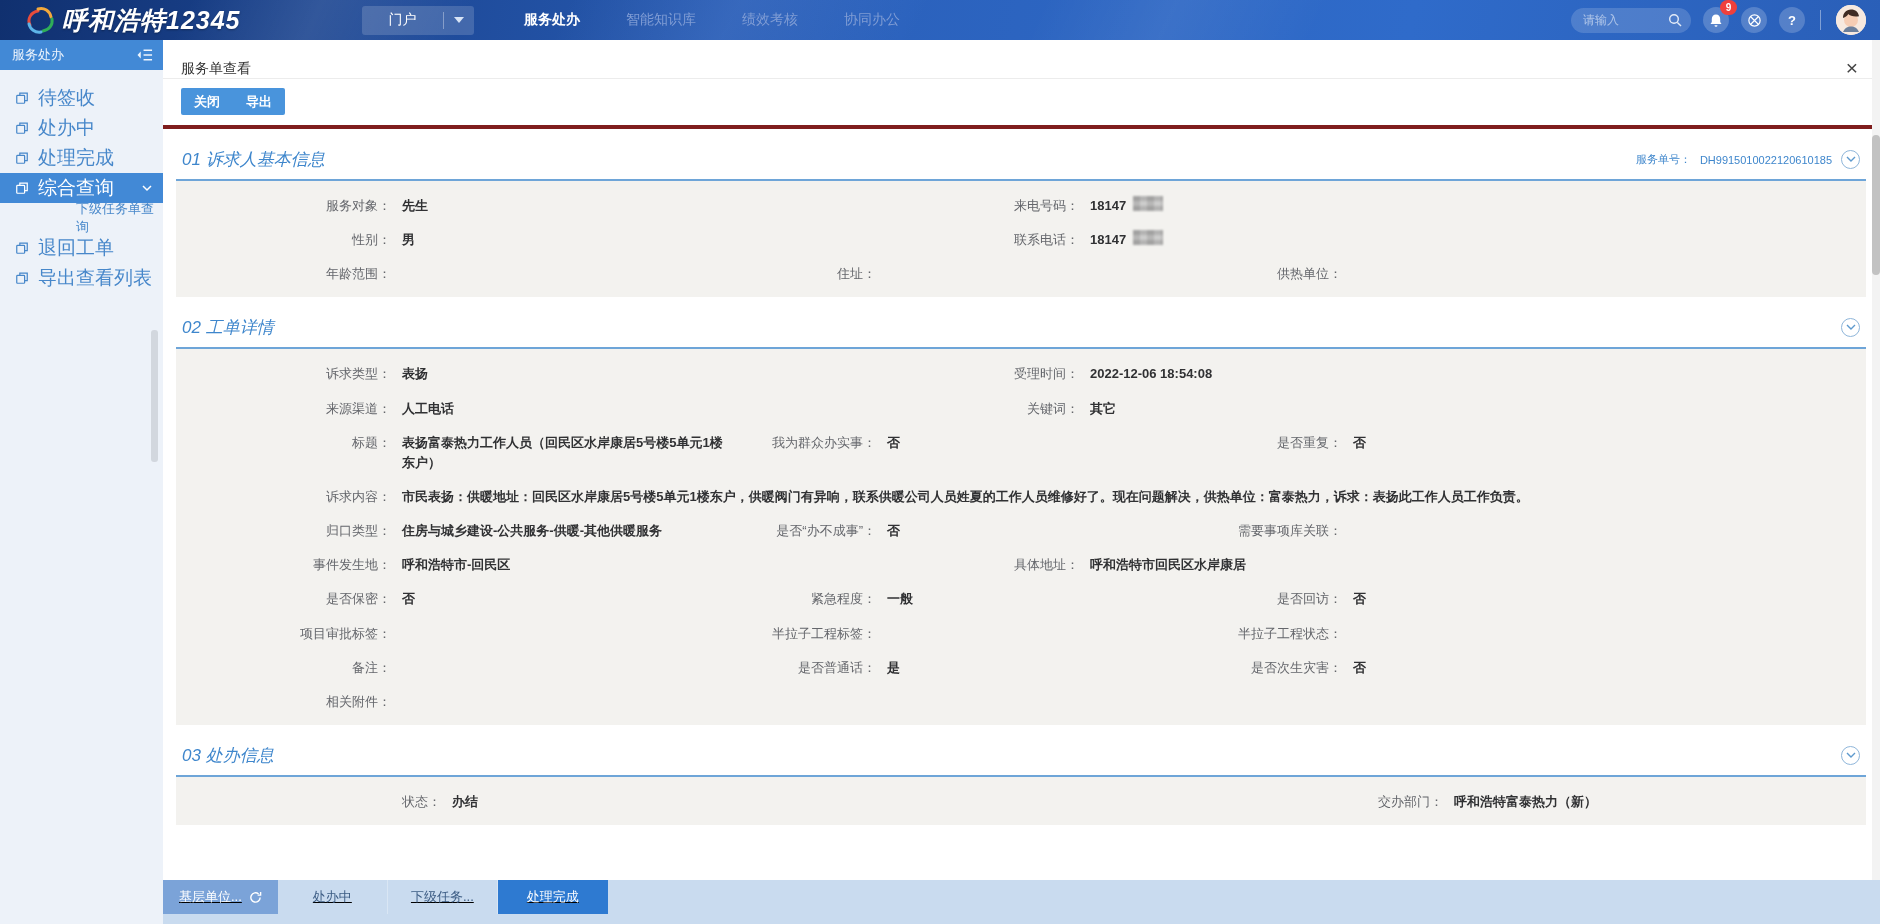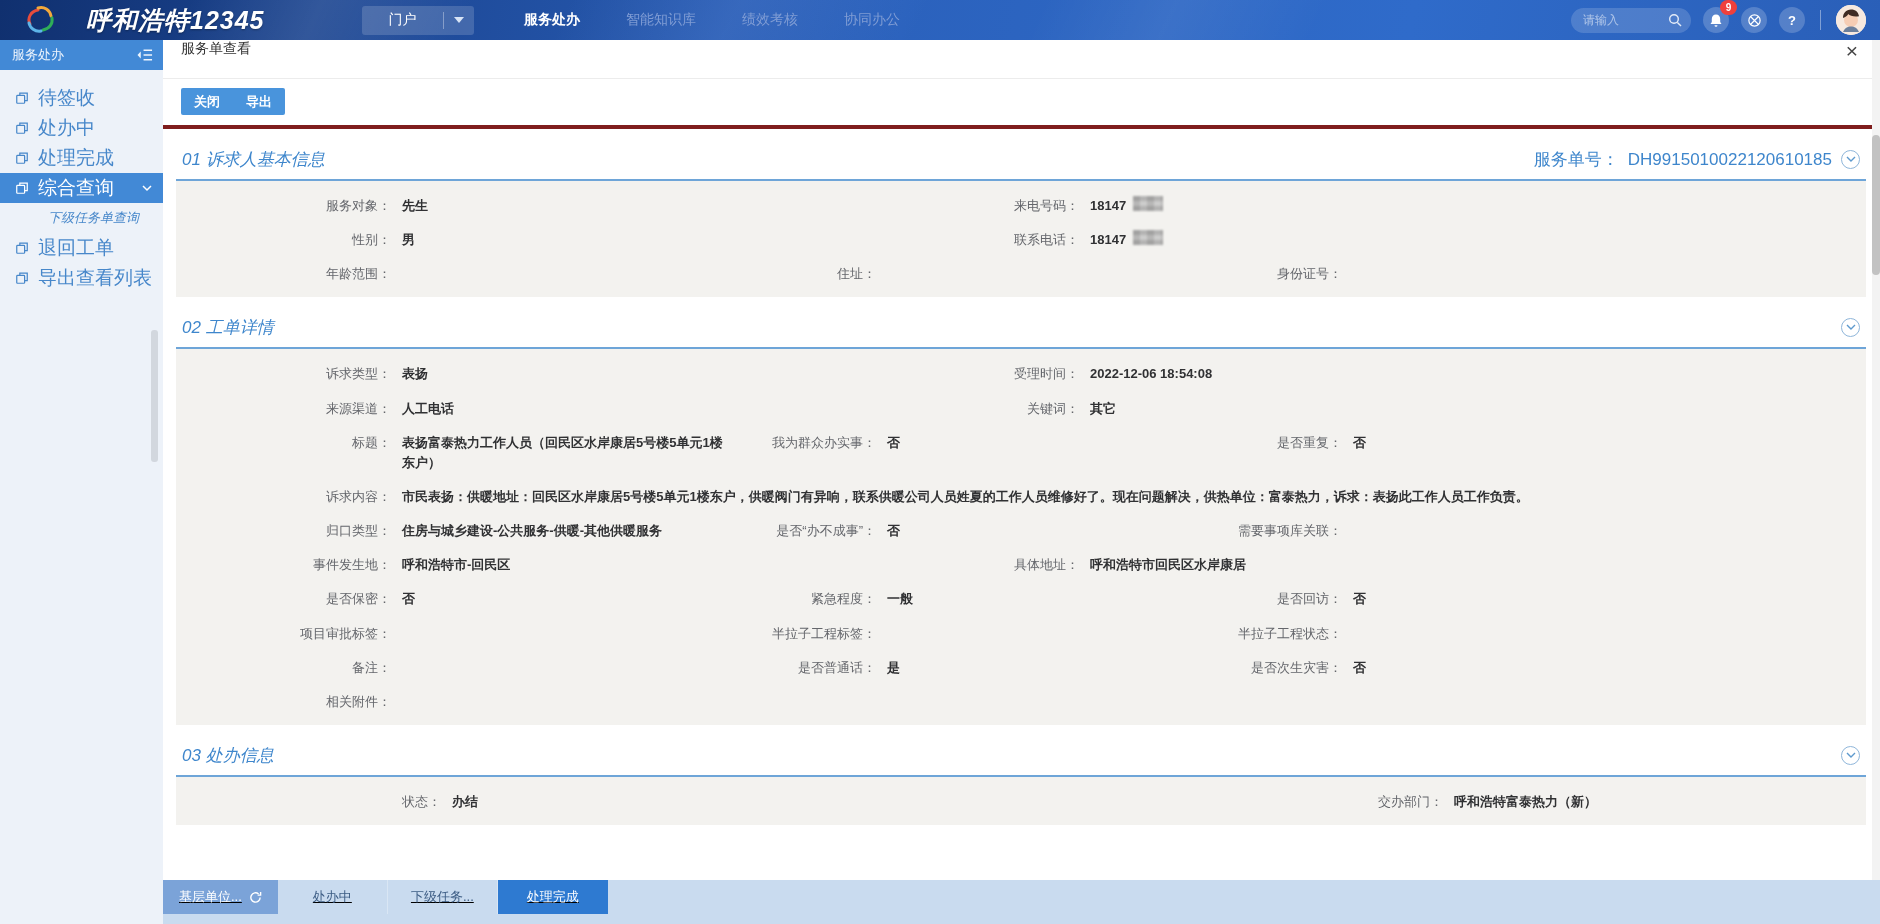--- a/index.html
+++ b/index.html
@@ -8,21 +8,21 @@
   .app { width:1880px; height:924px; display:flex; flex-direction:column; }
 
   
   .topbar { flex:0 0 40px; height:40px; display:flex; align-items:center; position:relative;
     background:linear-gradient(100deg,#10306f 0%,#1d4896 20%,#2b62bd 48%,#2f6bca 75%,#2a5fb8 100%);
     color:#fff; z-index:5; }
   .topbar::before { content:""; position:absolute; inset:0; pointer-events:none;
     background:linear-gradient(115deg,transparent 10%,rgba(255,255,255,.10) 17%,transparent 25%),
                linear-gradient(115deg,transparent 30%,rgba(140,180,255,.16) 39%,transparent 49%),
                linear-gradient(115deg,transparent 55%,rgba(255,255,255,.07) 62%,transparent 70%); }
-  .brand { display:flex; gap:28px; padding-left:24px; width:300px; position:relative; }
+  .brand { display:flex; align-items:center; gap:4px; padding-left:24px; width:300px; position:relative; }
   .brand-text { font-size:25px; font-weight:bold; font-style:italic; letter-spacing:1px; white-space:nowrap;
     text-shadow:0 1px 2px rgba(0,0,0,.35); }
   .portal-btn { margin-left:62px; width:112px; height:29px; background:rgba(255,255,255,.16); border-radius:3px;
     display:flex; align-items:center; cursor:pointer; position:relative; }
   .portal-label { flex:1; text-align:center; font-size:14px; }
   .pb-div { width:1px; height:17px; background:rgba(255,255,255,.35); }
   .pb-caret { width:30px; display:flex; justify-content:center; }
   .caret-shape { width:0; height:0; border-left:5px solid transparent; border-right:5px solid transparent;
     border-top:6px solid #d8e4f5; }
   .topnav { display:flex; align-items:center; margin-left:50px; gap:46px; font-size:14px; position:relative; }
@@ -46,39 +46,39 @@
   .mainrow { flex:1; display:flex; min-height:0; position:relative; }
   .sidebar { flex:0 0 163px; width:163px; background:#edf2f9; position:relative; }
   .sb-head { height:30px; background:#4289d6; color:#eef5fd; display:flex; align-items:center;
     justify-content:space-between; padding:0 10px 0 12px; font-size:13px; }
   .sb-items { padding-top:13px; }
   .sb-item { height:30px; display:flex; align-items:center; gap:9px; padding-left:15px;
     color:#4787ca; font-size:19px; cursor:pointer; }
   .sb-item svg { flex:0 0 auto; }
   .sb-item.active { background:#4289d6; color:#fff; }
   .sb-item .chev-sm { margin-left:auto; margin-right:11px; }
-  .sb-sub { height:30px; display:flex; align-items:center; padding-left:48px; color:#4787ca;
-    font-size:13px; cursor:pointer;font-style:italic; }
+  .sb-sub { height:30px; display:flex; align-items:center; padding-left:76px; color:#4787ca;
+    font-size:13px; cursor:pointer; }
   .sb-thumb { position:absolute; right:5px; top:290px; width:7px; height:132px; background:#d2d7de; border-radius:3px; }
 
   .content { flex:1; background:#fff; display:flex; flex-direction:column; min-width:0; position:relative; }
-  .page-head { flex:0 0 39px; display:flex; align-items:flex-start; padding:0 18px; border-bottom:1px solid #ececec; }
+  .page-head { flex:0 0 39px; display:flex; align-items:flex-end; padding:0 18px; border-bottom:1px solid #ececec; }
   .page-title { font-size:14px; color:#333; }
   .close-x { margin-left:auto; font-size:21px; color:#444; cursor:pointer; line-height:1; padding-right:4px; }
   .toolbar { padding:9px 0 10px 18px; border-bottom:4px solid #7f1d1d; }
   .btn-group { display:inline-flex; background:#4994dc; border-radius:2px; overflow:hidden; }
   .btn { height:27px; padding:0 13px; display:flex; align-items:center; color:#fff; font-size:13px;
     font-weight:bold; cursor:pointer; background:transparent; border:none; }
 
   .scrollwrap { flex:1; overflow:hidden; padding:0 14px 0 13px; }
   .sec { margin-top:12px; }
   .sec-head { display:flex; align-items:center; border-bottom:2px solid #6ea5d8; padding:7px 6px 8px 6px;gap:32px; }
   .sec-title { font-size:17px; font-style:italic; color:#3e86cc; }
   .sec-right { margin-left:auto; display:flex; align-items:center; gap:9px; }
-  .ticket { font-size:17px; color:#3e86cc; }
+  .ticket { font-size:11px; color:#3e86cc; }
   .chev-circle { width:19px; height:19px; border:1px solid #8fb6da; border-radius:50%;
     display:flex; align-items:center; justify-content:center; cursor:pointer; color:#5e9ace; flex:0 0 19px; }
 
   .sec-body { background:#f3f2ef; padding:8px 0 6px; }
   .frow { display:flex; align-items:flex-start; padding:7px 0; font-size:13px; }
   .cell { display:flex; align-items:flex-start; }
   .cA1 { width:638px; } .cA2 { flex:1; }
   .cB1 { width:554px; } .cB2 { width:487px; } .cB3 { flex:1; }
   .cC  { width:100%; }
   .fl { color:#64666b; text-align:right; flex:0 0 auto; line-height:1.55; }
@@ -289,21 +289,21 @@
             <div class="frow">
               <div class="cell cB1">
                 <span class="fl">年龄范围：</span>
                 <span class="fv"></span>
               </div>
               <div class="cell cB2">
                 <span class="fl">住址：</span>
                 <span class="fv"></span>
               </div>
               <div class="cell cB3">
-                <span class="fl">身份证号：</span>
+                <span class="fl">供热单位：</span>
                 <span class="fv"></span>
               </div>
             </div>
           </div>
         </section>
 
         <section class="sec">
           <div class="sec-head">
             <span class="sec-title">02 工单详情</span>
             <span class="sec-right">

